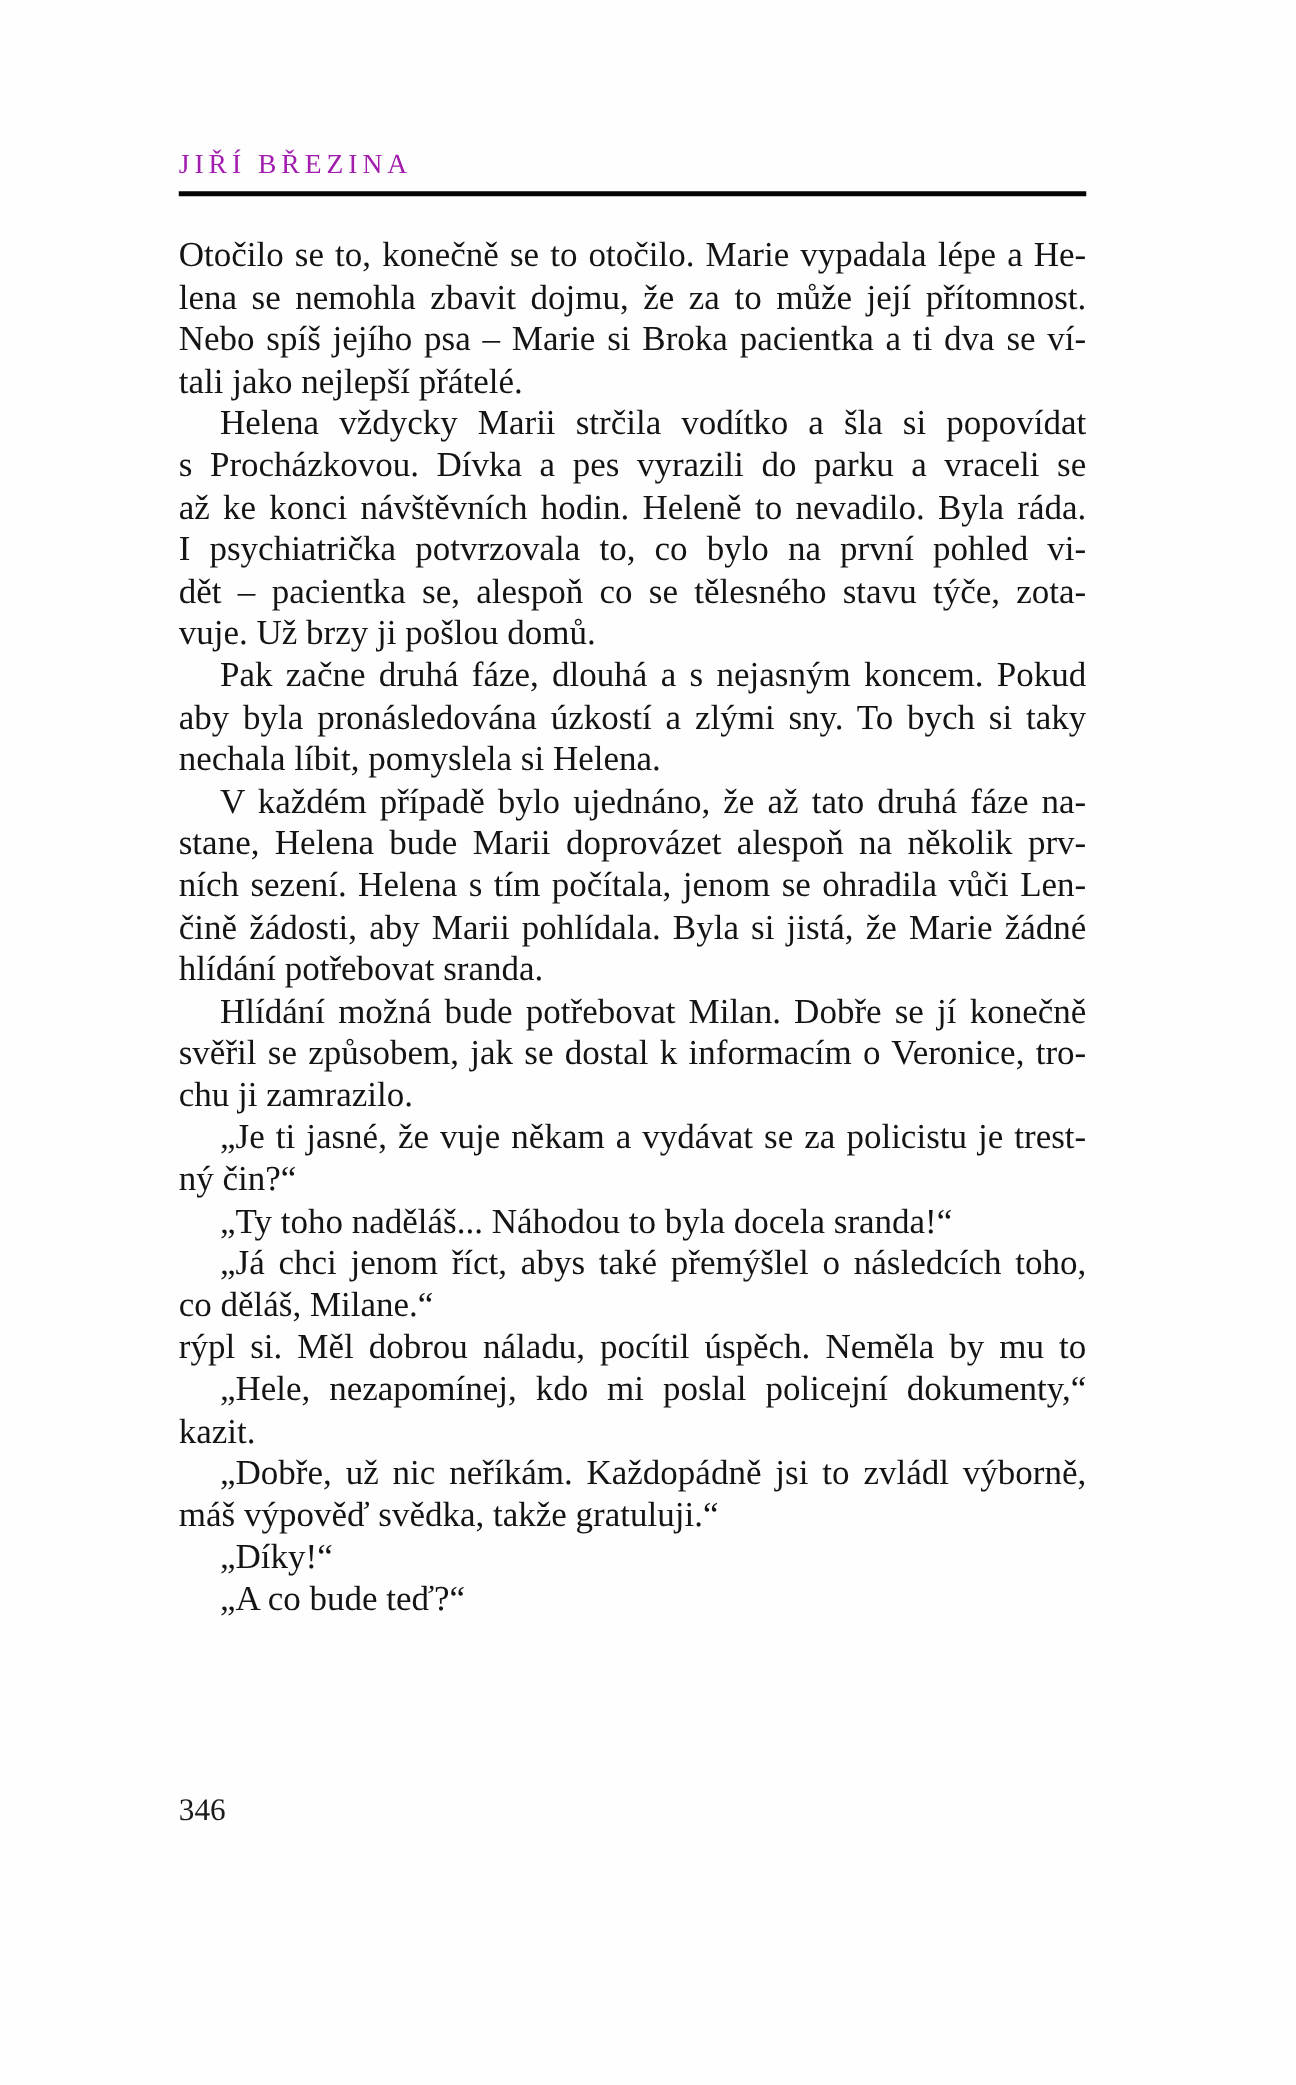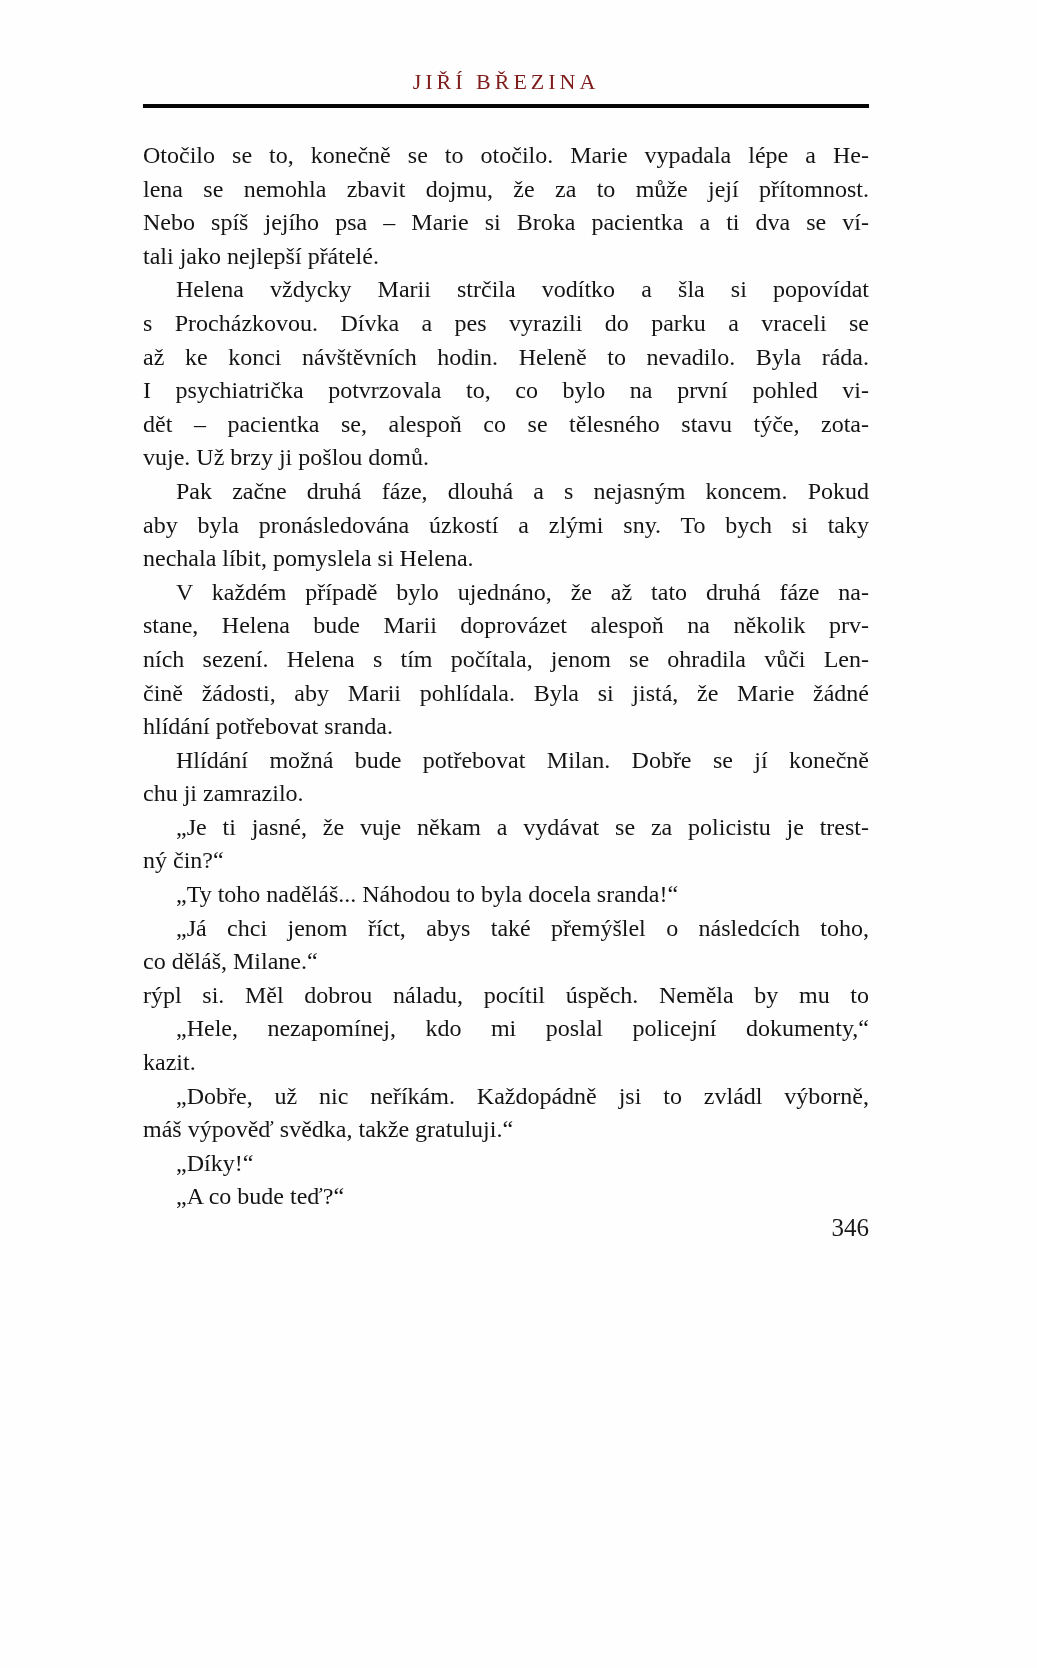--- a/index.html
+++ b/index.html
@@ -14,48 +14,49 @@
     width: 1037px;
     height: 1668px;
     background: #fefefe;
     overflow: hidden;
   }
   .sheet {
     width: 726px;
     margin-left: 143px;
   }
   .running-header {
-    margin-top: 69px;
-    text-align: center;
+    margin-top: 118px;
+    text-align: left;
     font-size: 22px;
     line-height: 26px;
     letter-spacing: 4px;
-    color: #7f1d1d;
+    color: #a21caf;
   }
   .header-rule {
     margin-top: 9px;
     height: 4px;
     background: #050505;
   }
   .body-text {
     margin-top: 31px;
-    font-size: 24px;
+    font-size: 28px;
     line-height: 33.6px;
   }
   .paragraph { margin: 0; }
   .line {
     text-align: justify;
     text-align-last: justify;
     white-space: normal;
     overflow: hidden;
   }
   .line.last { text-align-last: left; }
   .line.indent { text-indent: 33px; }
   .page-number {
-    text-align: right;
+    margin-top: 138px;
+    text-align: left;
     font-size: 25px;
     color: #1a1a1a;
   }
 </style>
 </head>
 <body>
 
 <div class="page">
   <div class="sheet">
     <div class="running-header">JIŘÍ BŘEZINA</div>
@@ -82,20 +83,21 @@
         </div>
         <div class="paragraph">
           <div class="line indent">V každém případě bylo ujednáno, že až tato druhá fáze na-</div>
           <div class="line">stane, Helena bude Marii doprovázet alespoň na několik prv-</div>
           <div class="line">ních sezení. Helena s tím počítala, jenom se ohradila vůči Len-</div>
           <div class="line">čině žádosti, aby Marii pohlídala. Byla si jistá, že Marie žádné</div>
           <div class="line last">hlídání potřebovat sranda.</div>
         </div>
         <div class="paragraph">
           <div class="line indent">Hlídání možná bude potřebovat Milan. Dobře se jí konečně</div>
+          <div class="line">svěřil se způsobem, jak se dostal k informacím o Veronice, tro-</div>
           <div class="line last">chu ji zamrazilo.</div>
         </div>
         <div class="paragraph">
           <div class="line indent">„Je ti jasné, že vuje někam a vydávat se za policistu je trest-</div>
           <div class="line last">ný čin?“</div>
         </div>
         <div class="paragraph">
           <div class="line last indent">„Ty toho naděláš... Náhodou to byla docela sranda!“</div>
         </div>
         <div class="paragraph">

